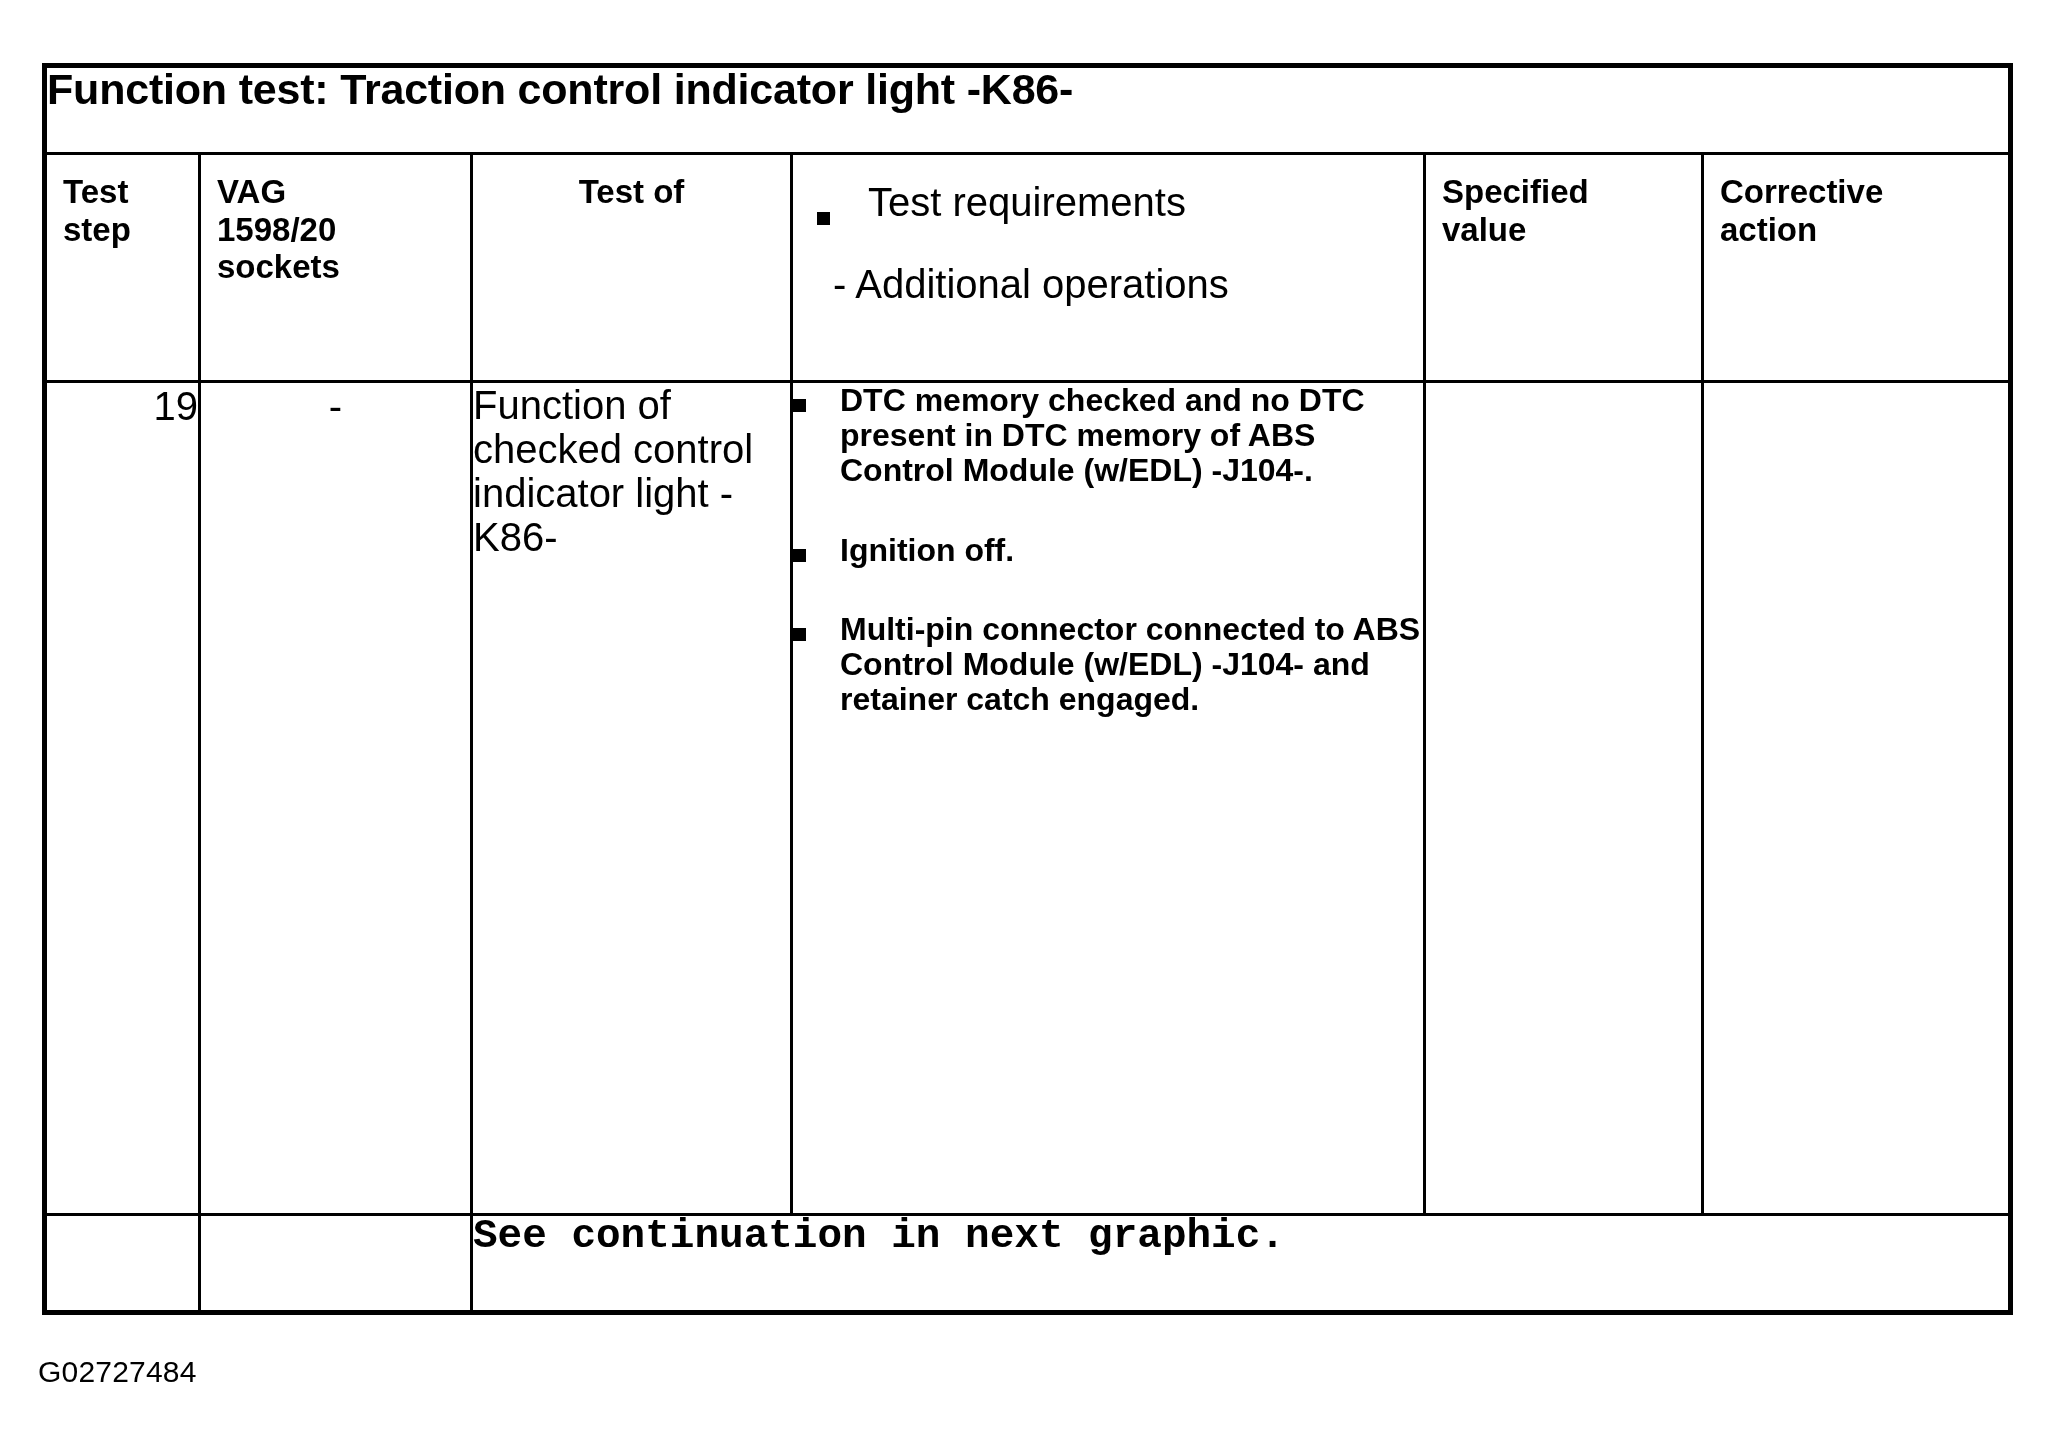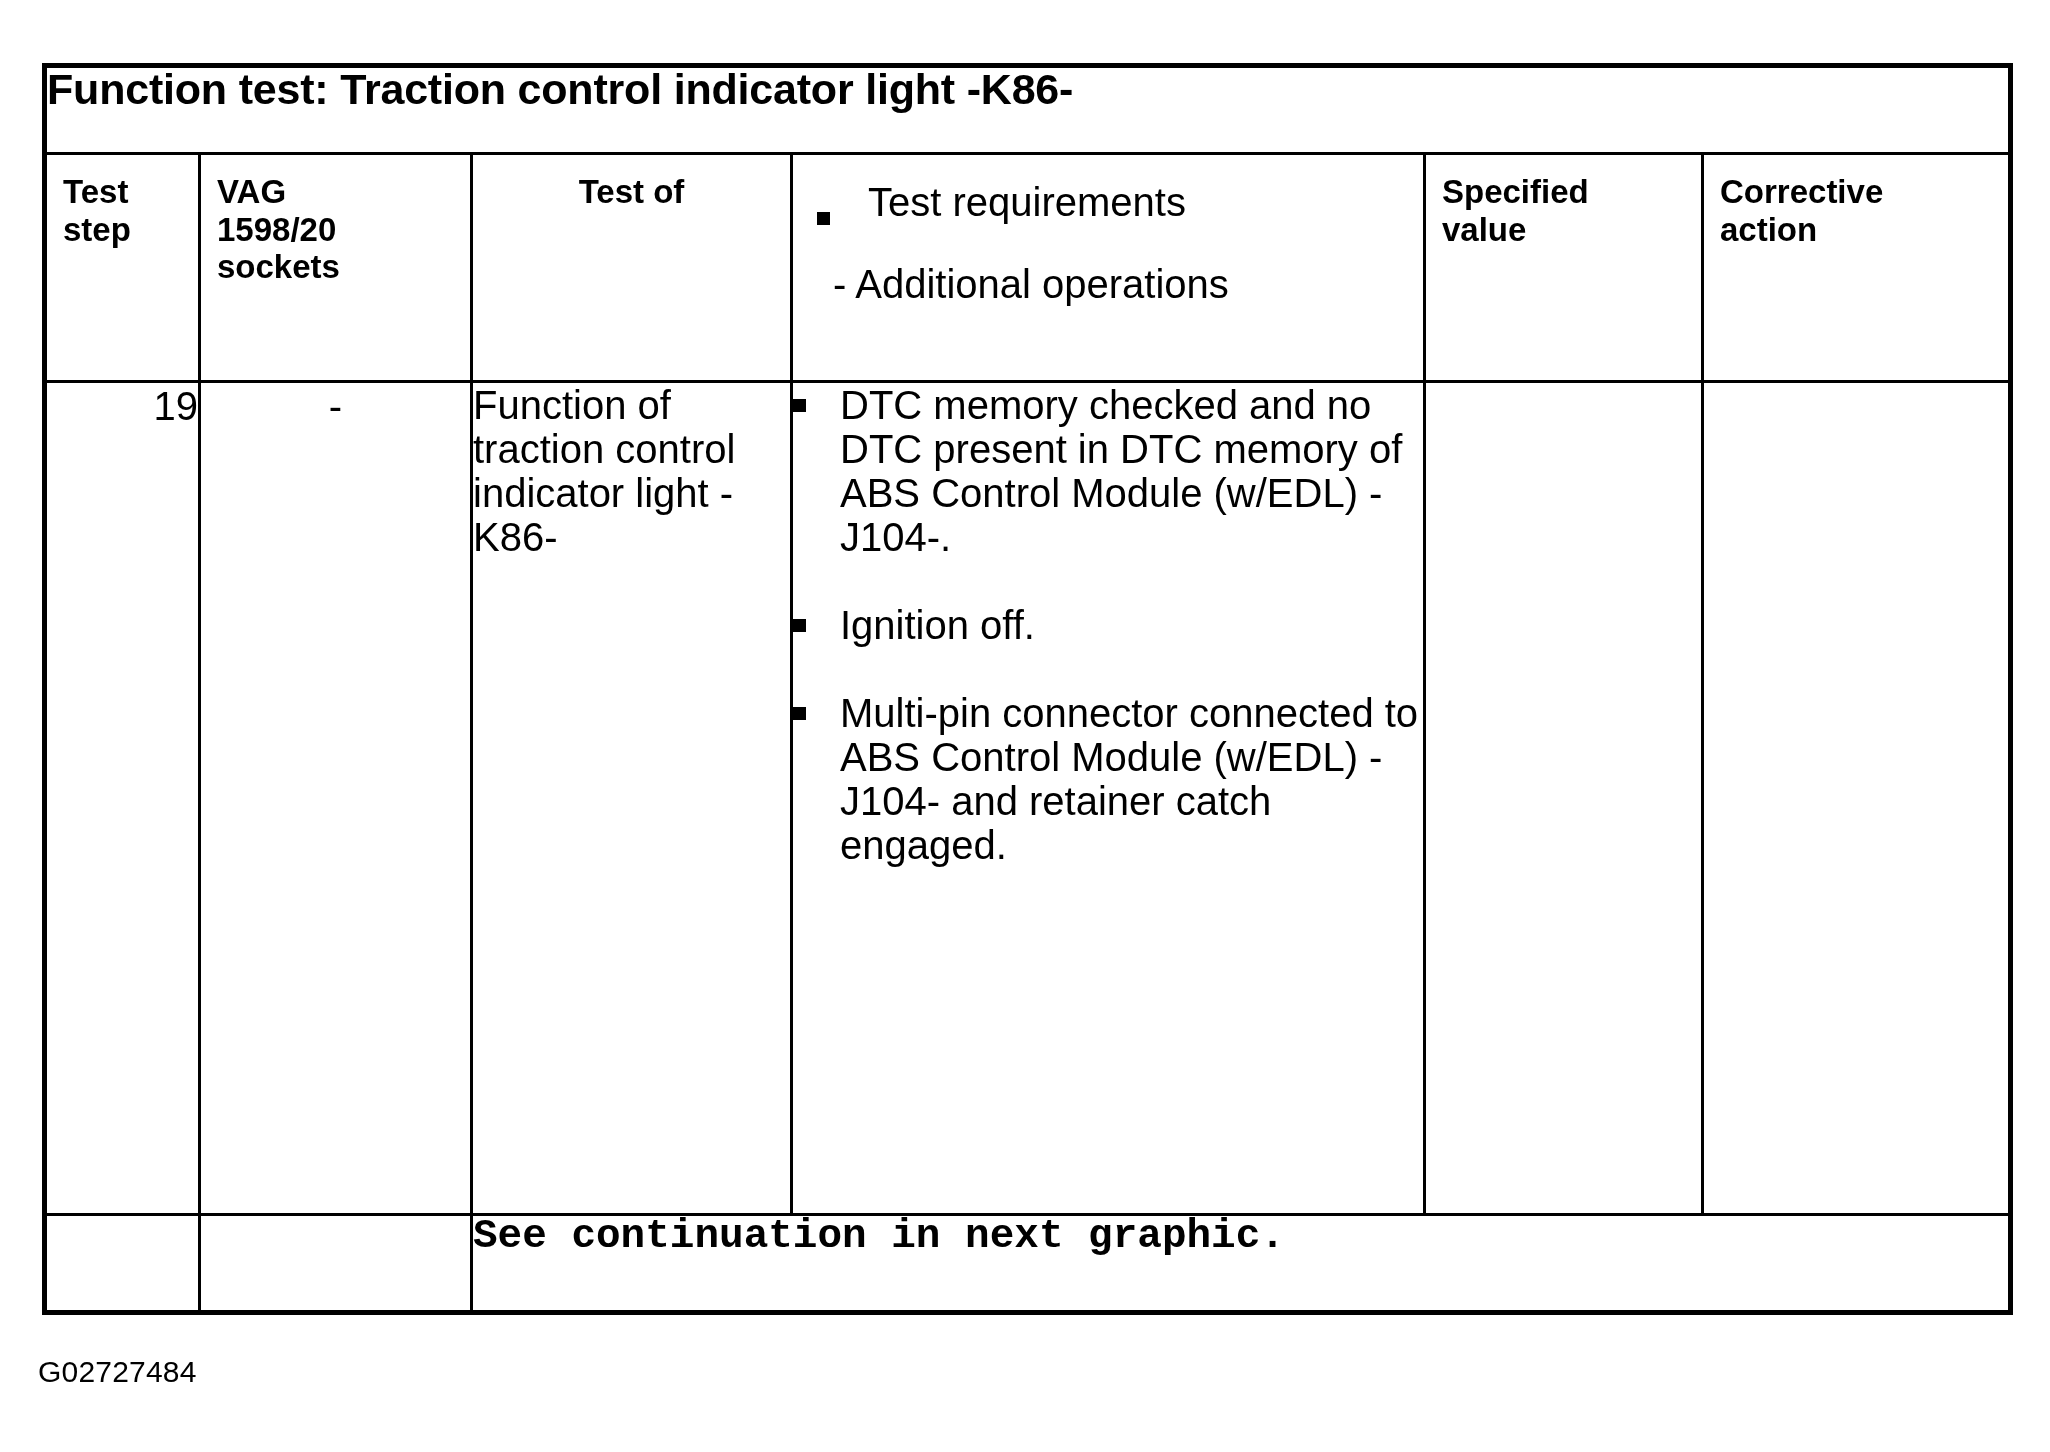--- a/index.html
+++ b/index.html
@@ -130,22 +130,22 @@
   }
   .cell-testof {
     font-size: 40px;
     font-weight: normal;
     line-height: 1.10;
     padding: 22px 4px 0 16px;
   }
 
   .cell-req {
     padding: 36px 14px 0 28px;
-    font-size: 40px;
-    font-weight: normal;
+    font-size: 32px;
+    font-weight: bold;
     line-height: 1.10;
   }
   .req-item {
     display: flex;
     align-items: flex-start;
     margin-bottom: 44px;
   }
   .req-item:last-child { margin-bottom: 15px; }
   .req-item .bullet-sq {
     margin-top: 16px;
@@ -242,21 +242,21 @@
             <div class="hdr-line">action</div>
           </div>
         </td>
       </tr>
 
       <tr class="body-row">
         <td class="cell-num frame-left">19</td>
 
         <td class="cell-dash">-</td>
 
-        <td class="cell-testof">Function of traction control indicator light -K86-</td>
+        <td class="cell-testof">Function of checked control indicator light -K86-</td>
 
         <td class="cell-req">
           <div class="req-item">
             <span class="bullet-sq"></span>
             <span class="req-text">DTC memory checked and no DTC present in DTC memory of ABS Control Module (w/EDL) -J104-.</span>
           </div>
           <div class="req-item">
             <span class="bullet-sq"></span>
             <span class="req-text">Ignition off.</span>
           </div>

